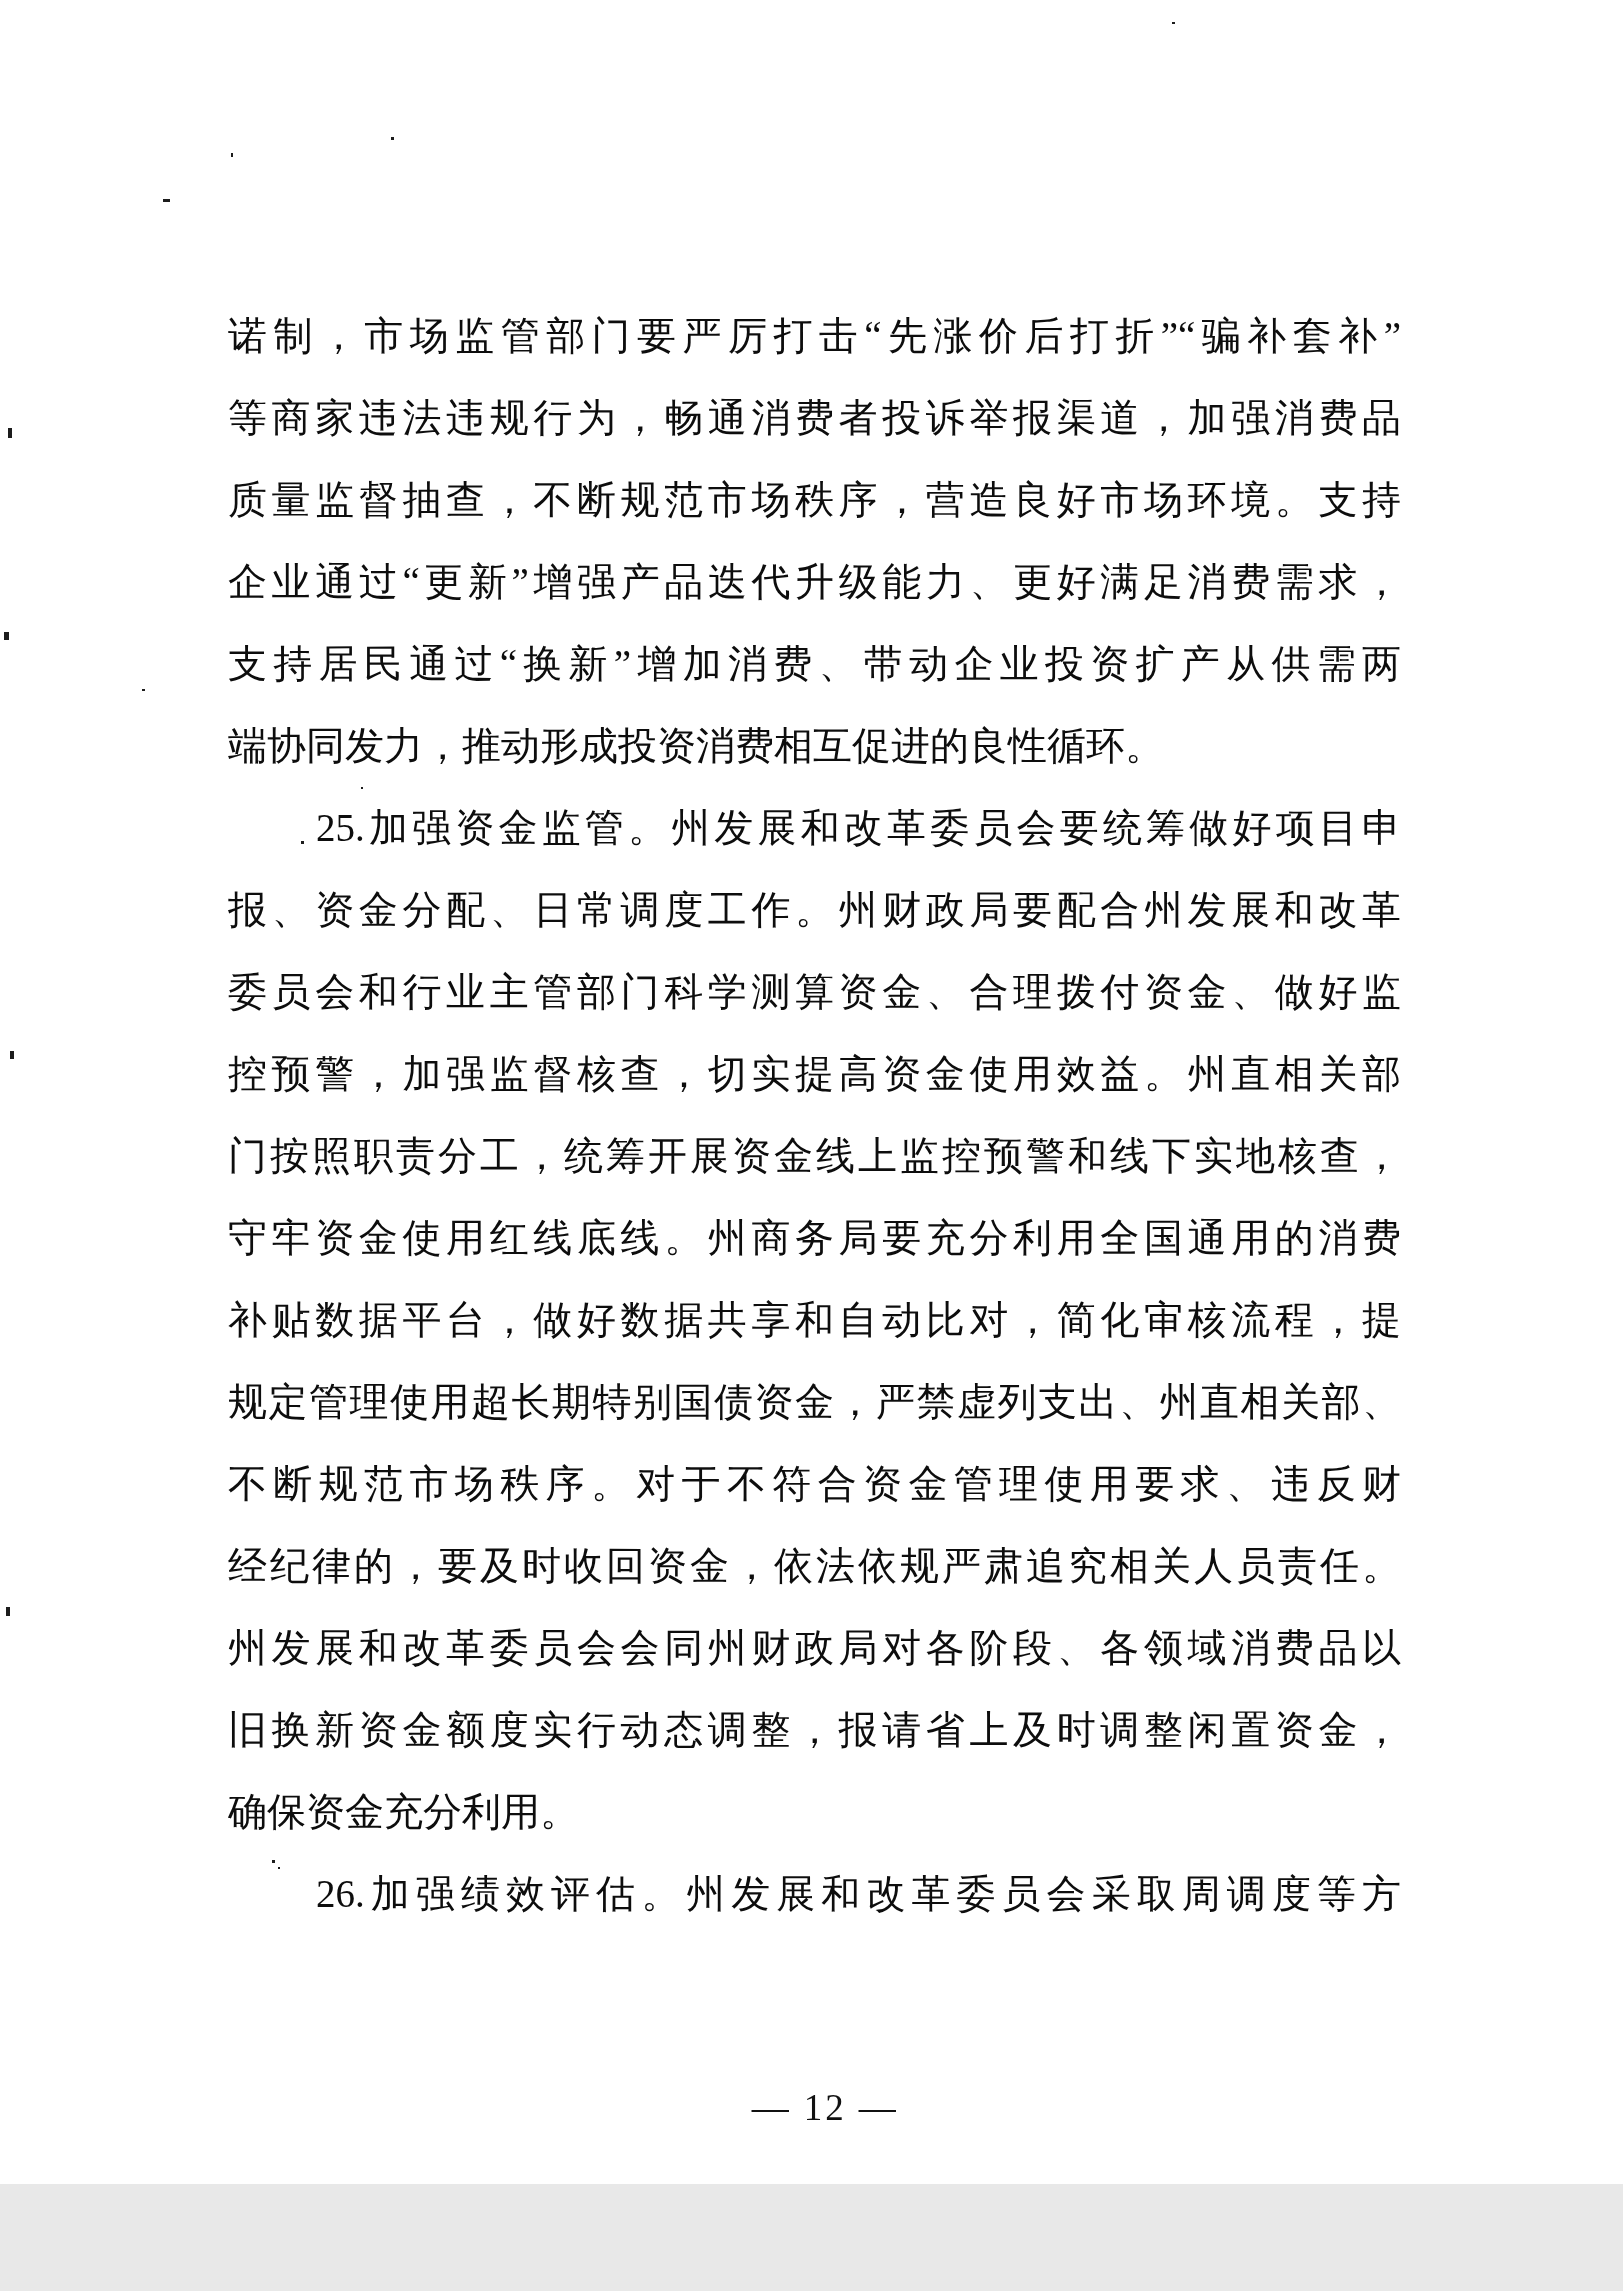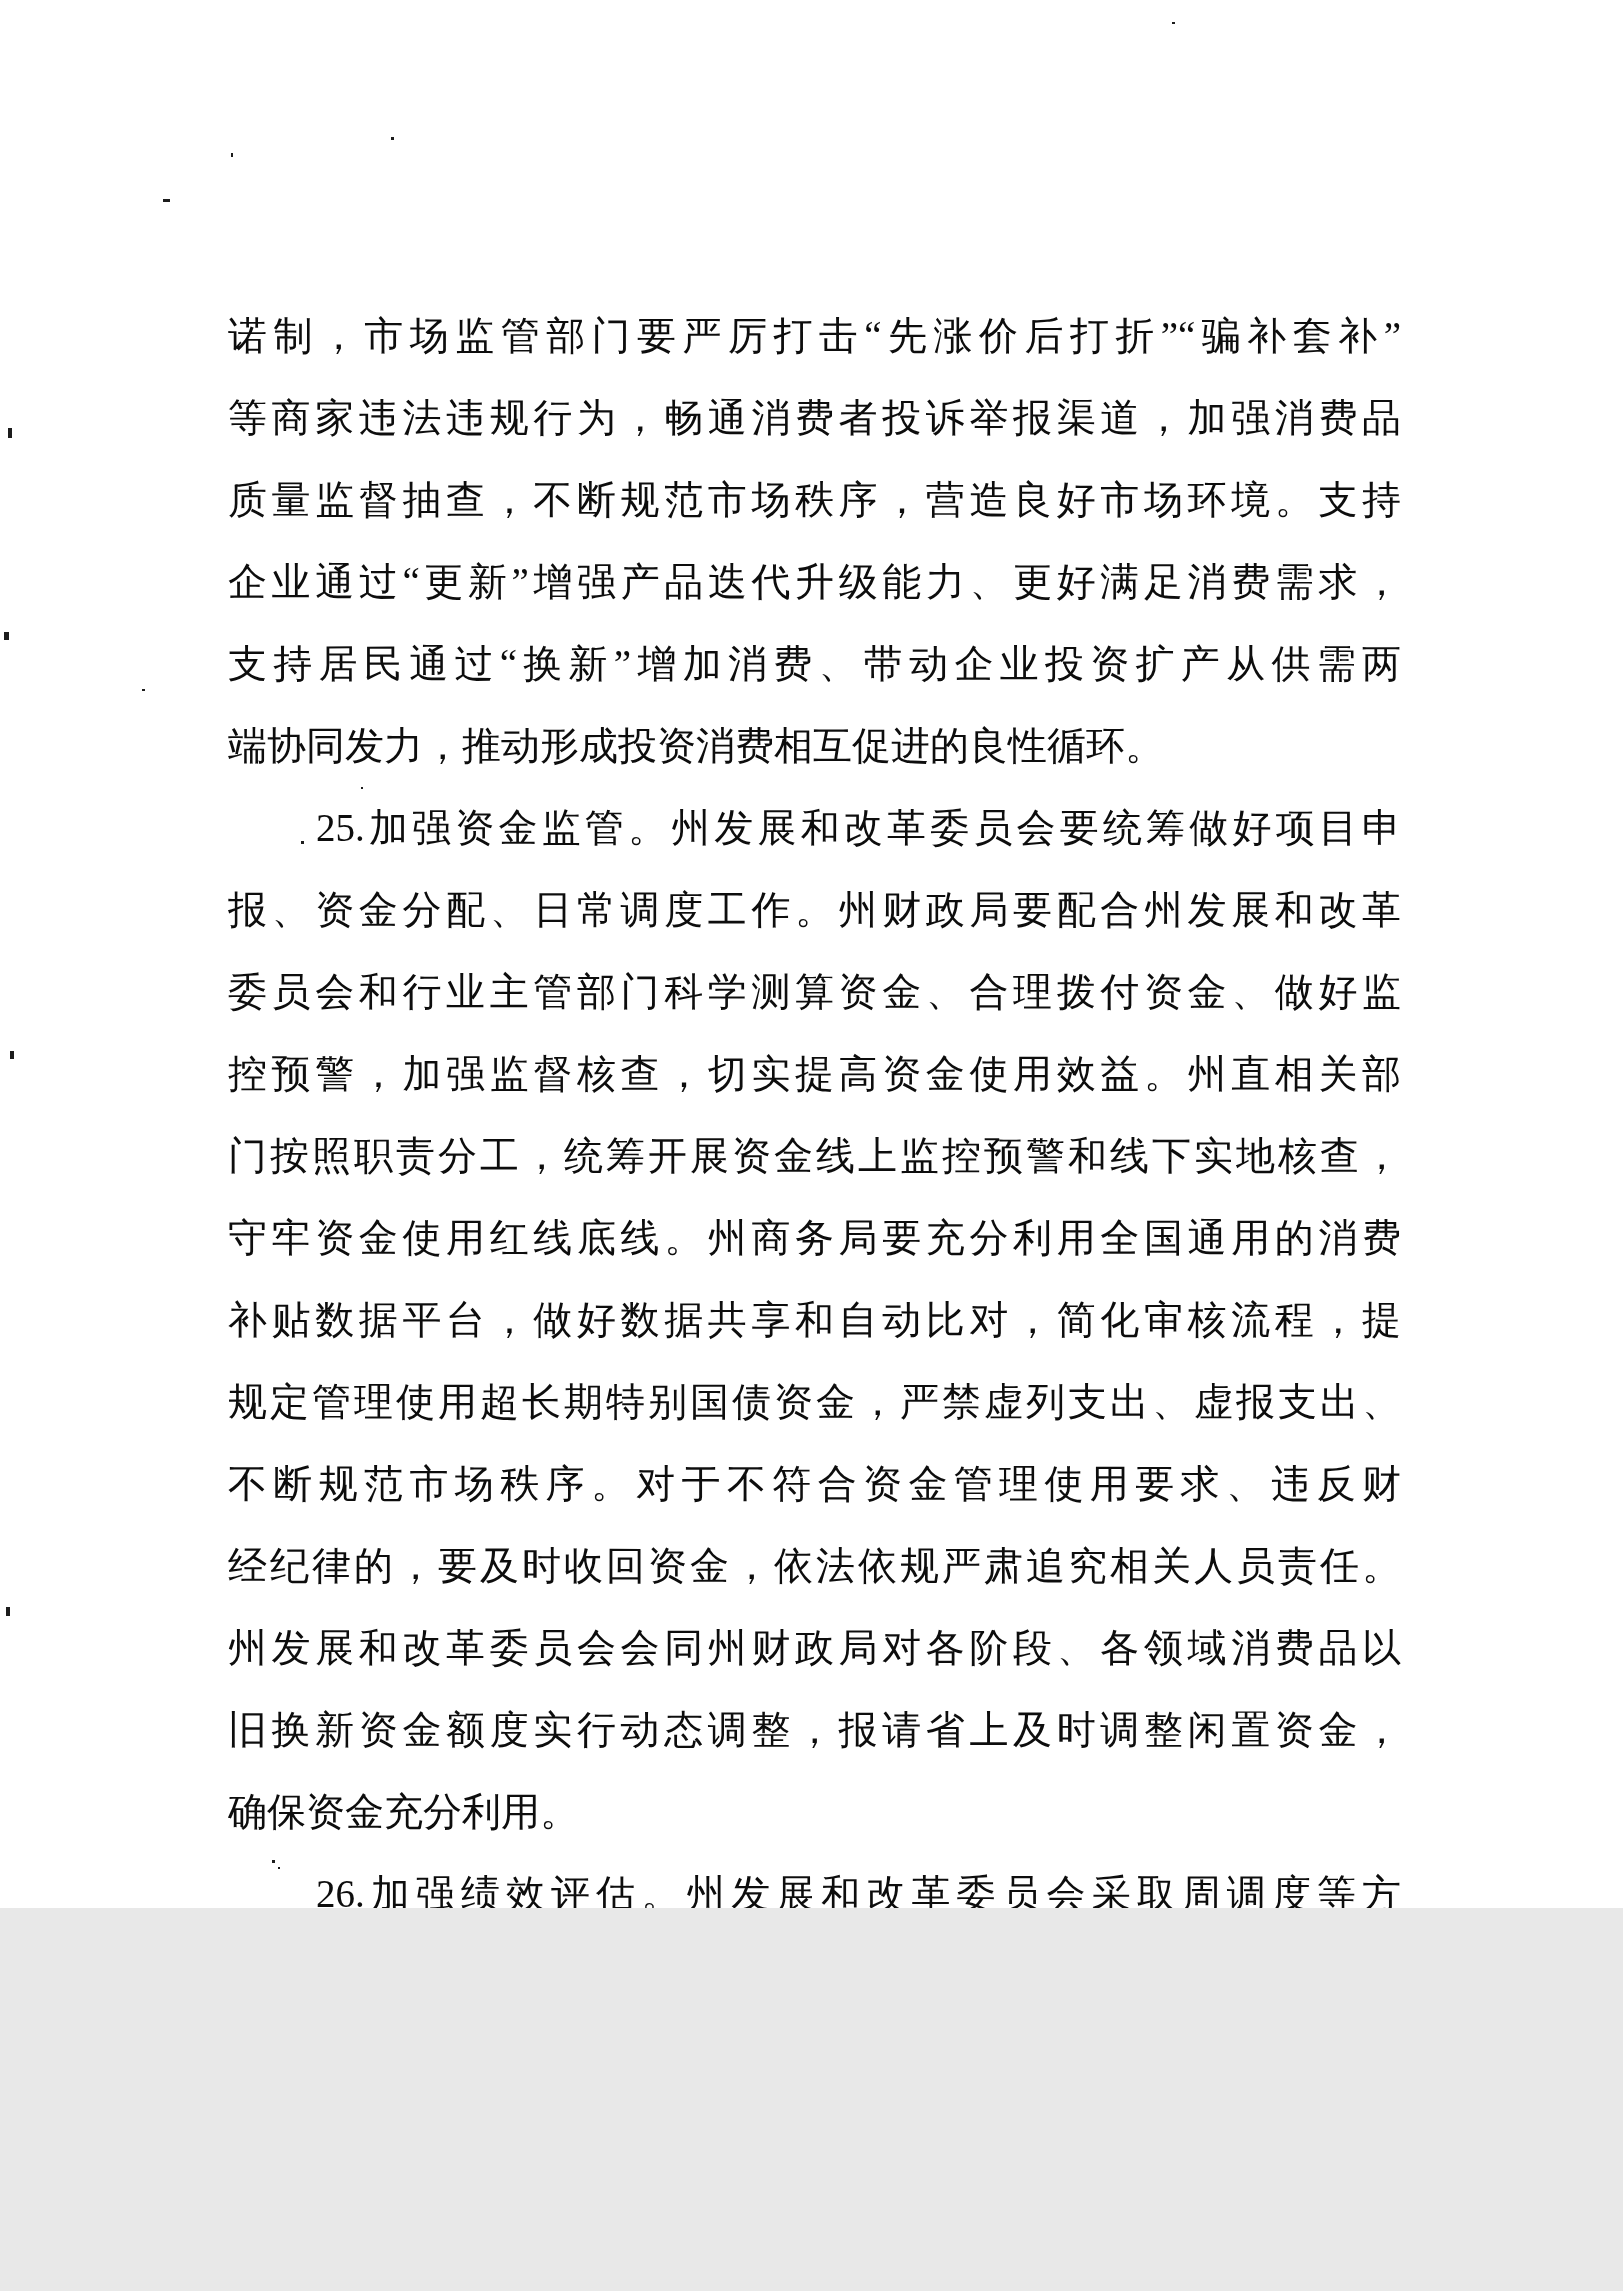--- a/index.html
+++ b/index.html
@@ -3,21 +3,21 @@
 <meta charset="utf-8">
 <style>
   html, body {
     margin: 0;
     padding: 0;
     background: #e8e8e8;
   }
   .page {
     position: relative;
     width: 1623px;
-    height: 1908px;
+    height: 2184px;
     background: #ffffff;
     overflow: hidden;
     font-family: "Liberation Serif", "DejaVu Serif", serif;
     color: #0d0d0d;
   }
   .text-block {
     position: absolute;
     left: 228px;
     top: 295px;
     width: 1173px;
@@ -71,21 +71,21 @@
     <div class="line">企业通过“更新”增强产品迭代升级能力、更好满足消费需求，</div>
     <div class="line">支持居民通过“换新”增加消费、带动企业投资扩产从供需两</div>
     <div class="line para-end">端协同发力，推动形成投资消费相互促进的良性循环。</div>
     <div class="line indent">25.加强资金监管。州发展和改革委员会要统筹做好项目申</div>
     <div class="line">报、资金分配、日常调度工作。州财政局要配合州发展和改革</div>
     <div class="line">委员会和行业主管部门科学测算资金、合理拨付资金、做好监</div>
     <div class="line">控预警，加强监督核查，切实提高资金使用效益。州直相关部</div>
     <div class="line">门按照职责分工，统筹开展资金线上监控预警和线下实地核查，</div>
     <div class="line">守牢资金使用红线底线。州商务局要充分利用全国通用的消费</div>
     <div class="line">补贴数据平台，做好数据共享和自动比对，简化审核流程，提</div>
-    <div class="line">规定管理使用超长期特别国债资金，严禁虚列支出、虚报支出、</div>
+    <div class="line">规定管理使用超长期特别国债资金，严禁虚列支出、州直相关部、</div>
     <div class="line">不断规范市场秩序。对于不符合资金管理使用要求、违反财</div>
     <div class="line">经纪律的，要及时收回资金，依法依规严肃追究相关人员责任。</div>
     <div class="line">州发展和改革委员会会同州财政局对各阶段、各领域消费品以</div>
     <div class="line">旧换新资金额度实行动态调整，报请省上及时调整闲置资金，</div>
     <div class="line para-end">确保资金充分利用。</div>
     <div class="line indent">26.加强绩效评估。州发展和改革委员会采取周调度等方</div>
   </div>
 
   <div class="page-number">— 12 —</div>
 

